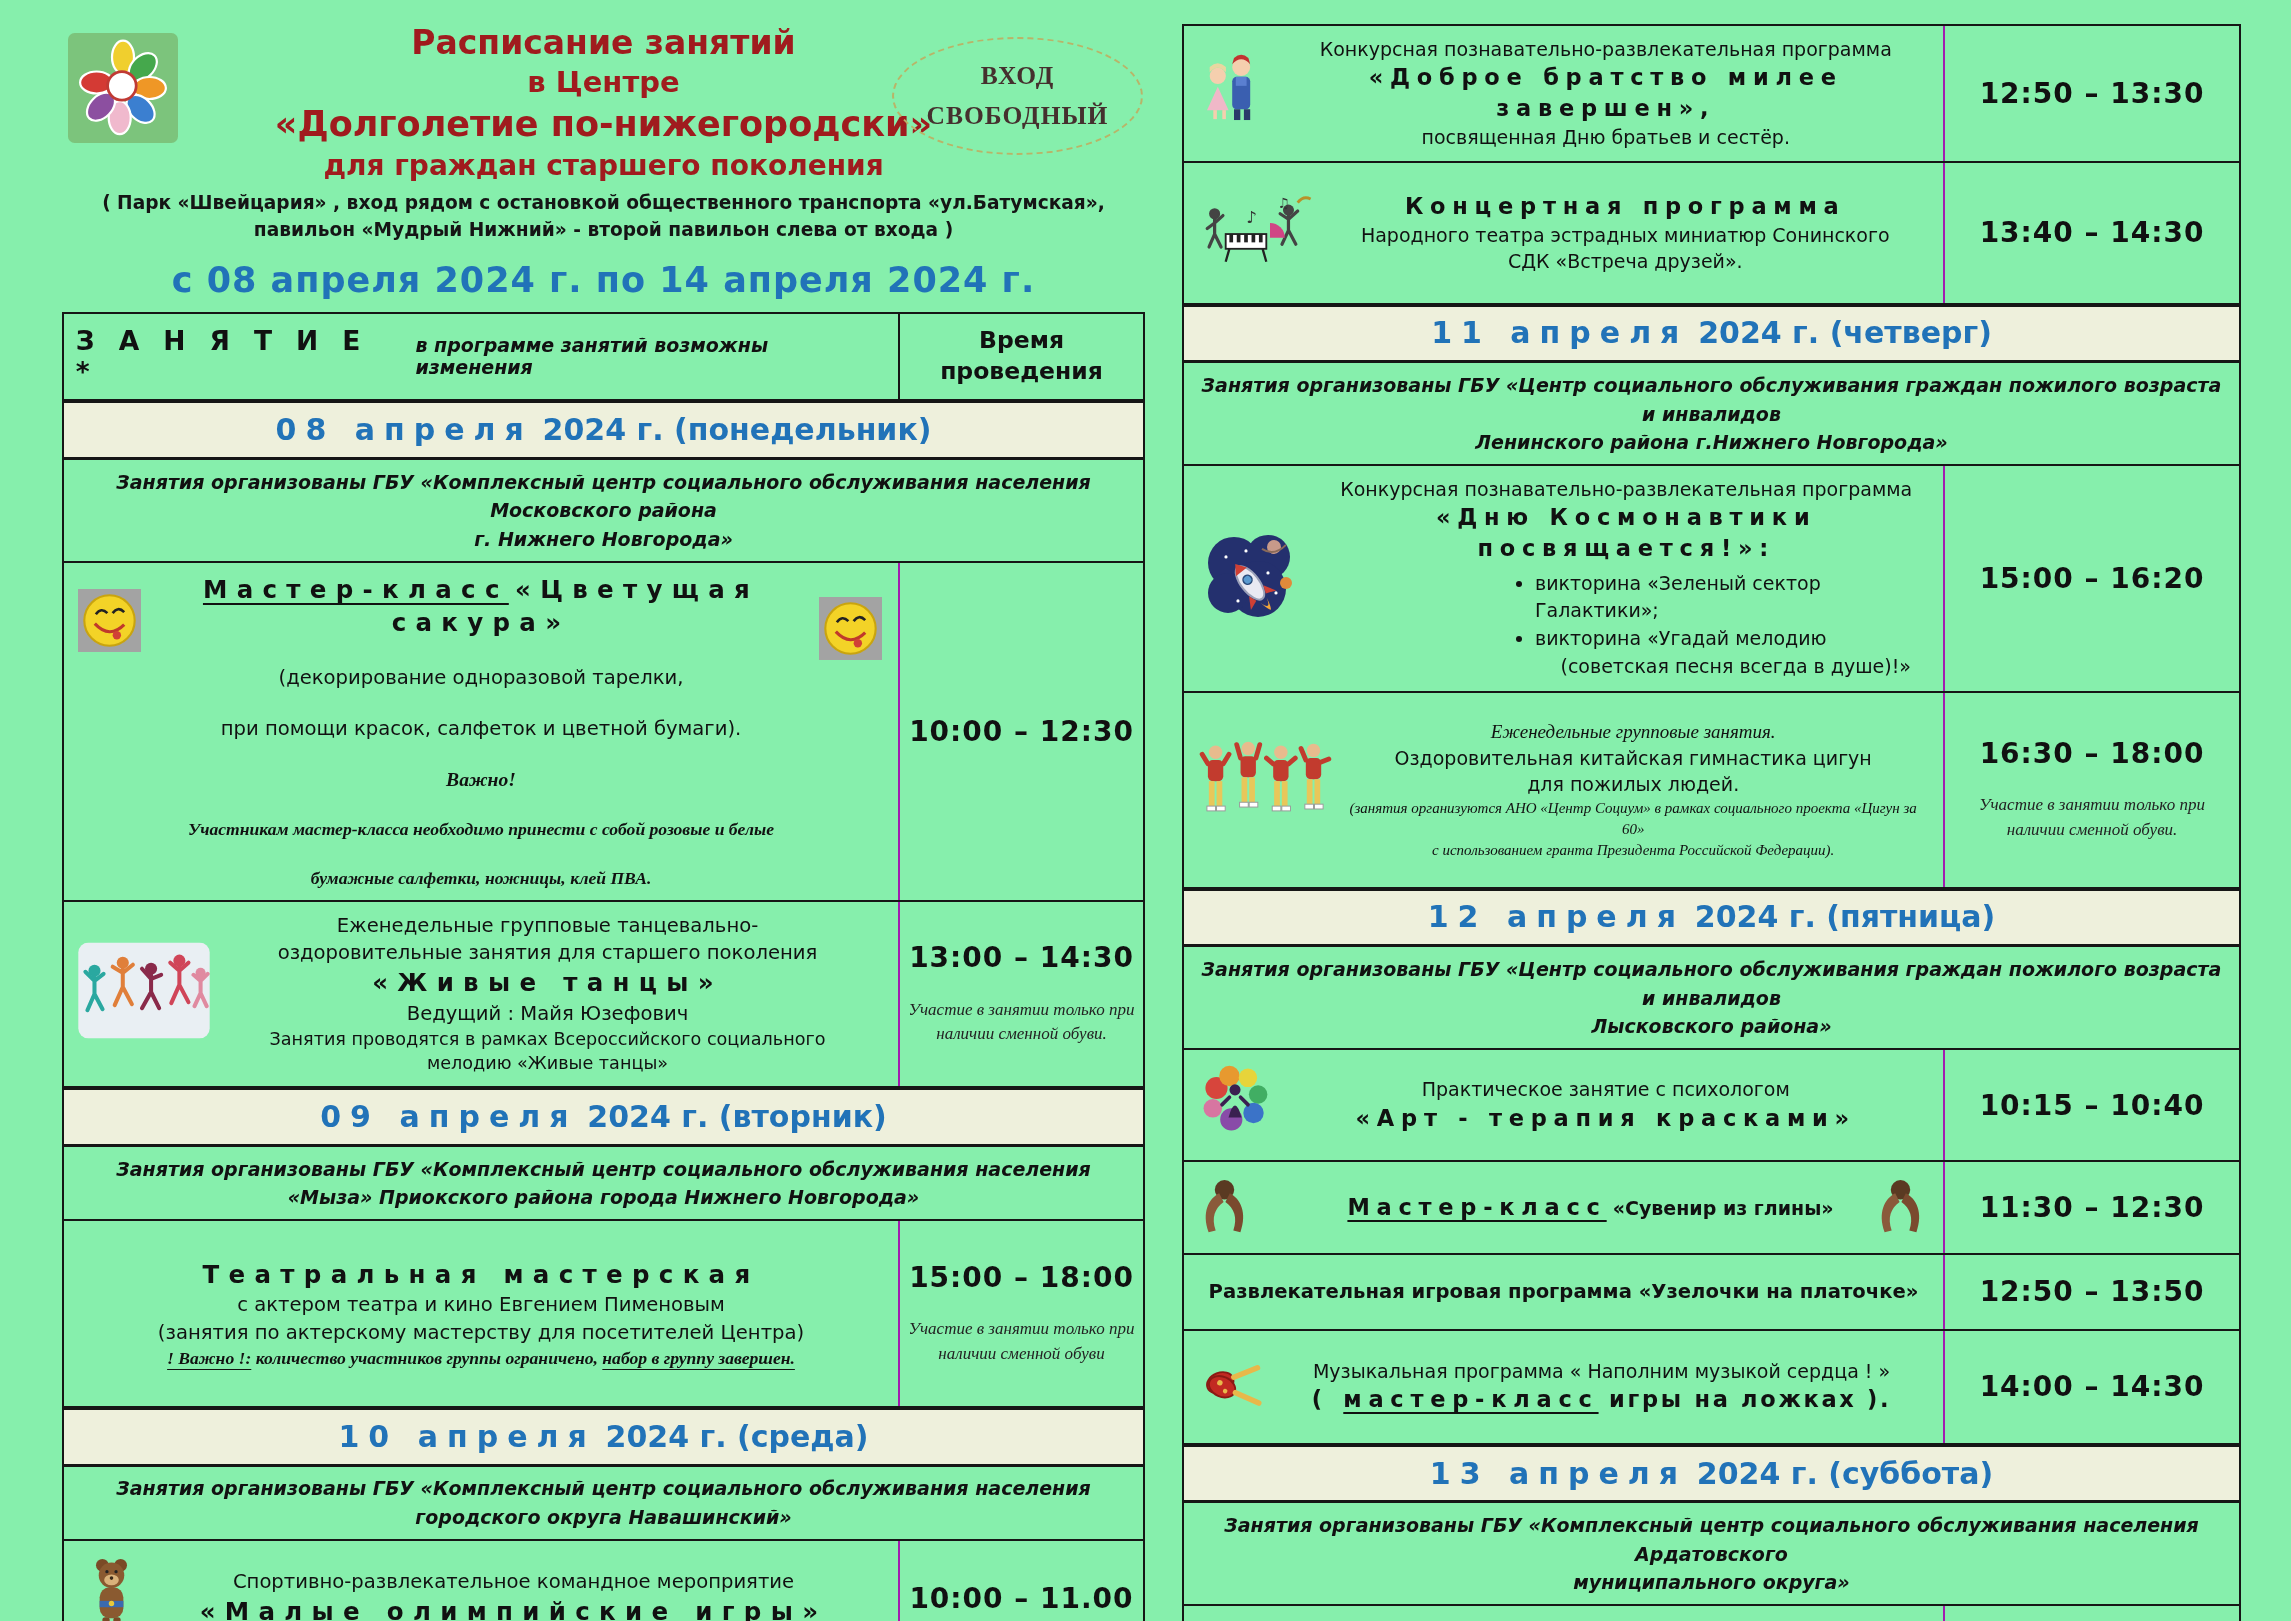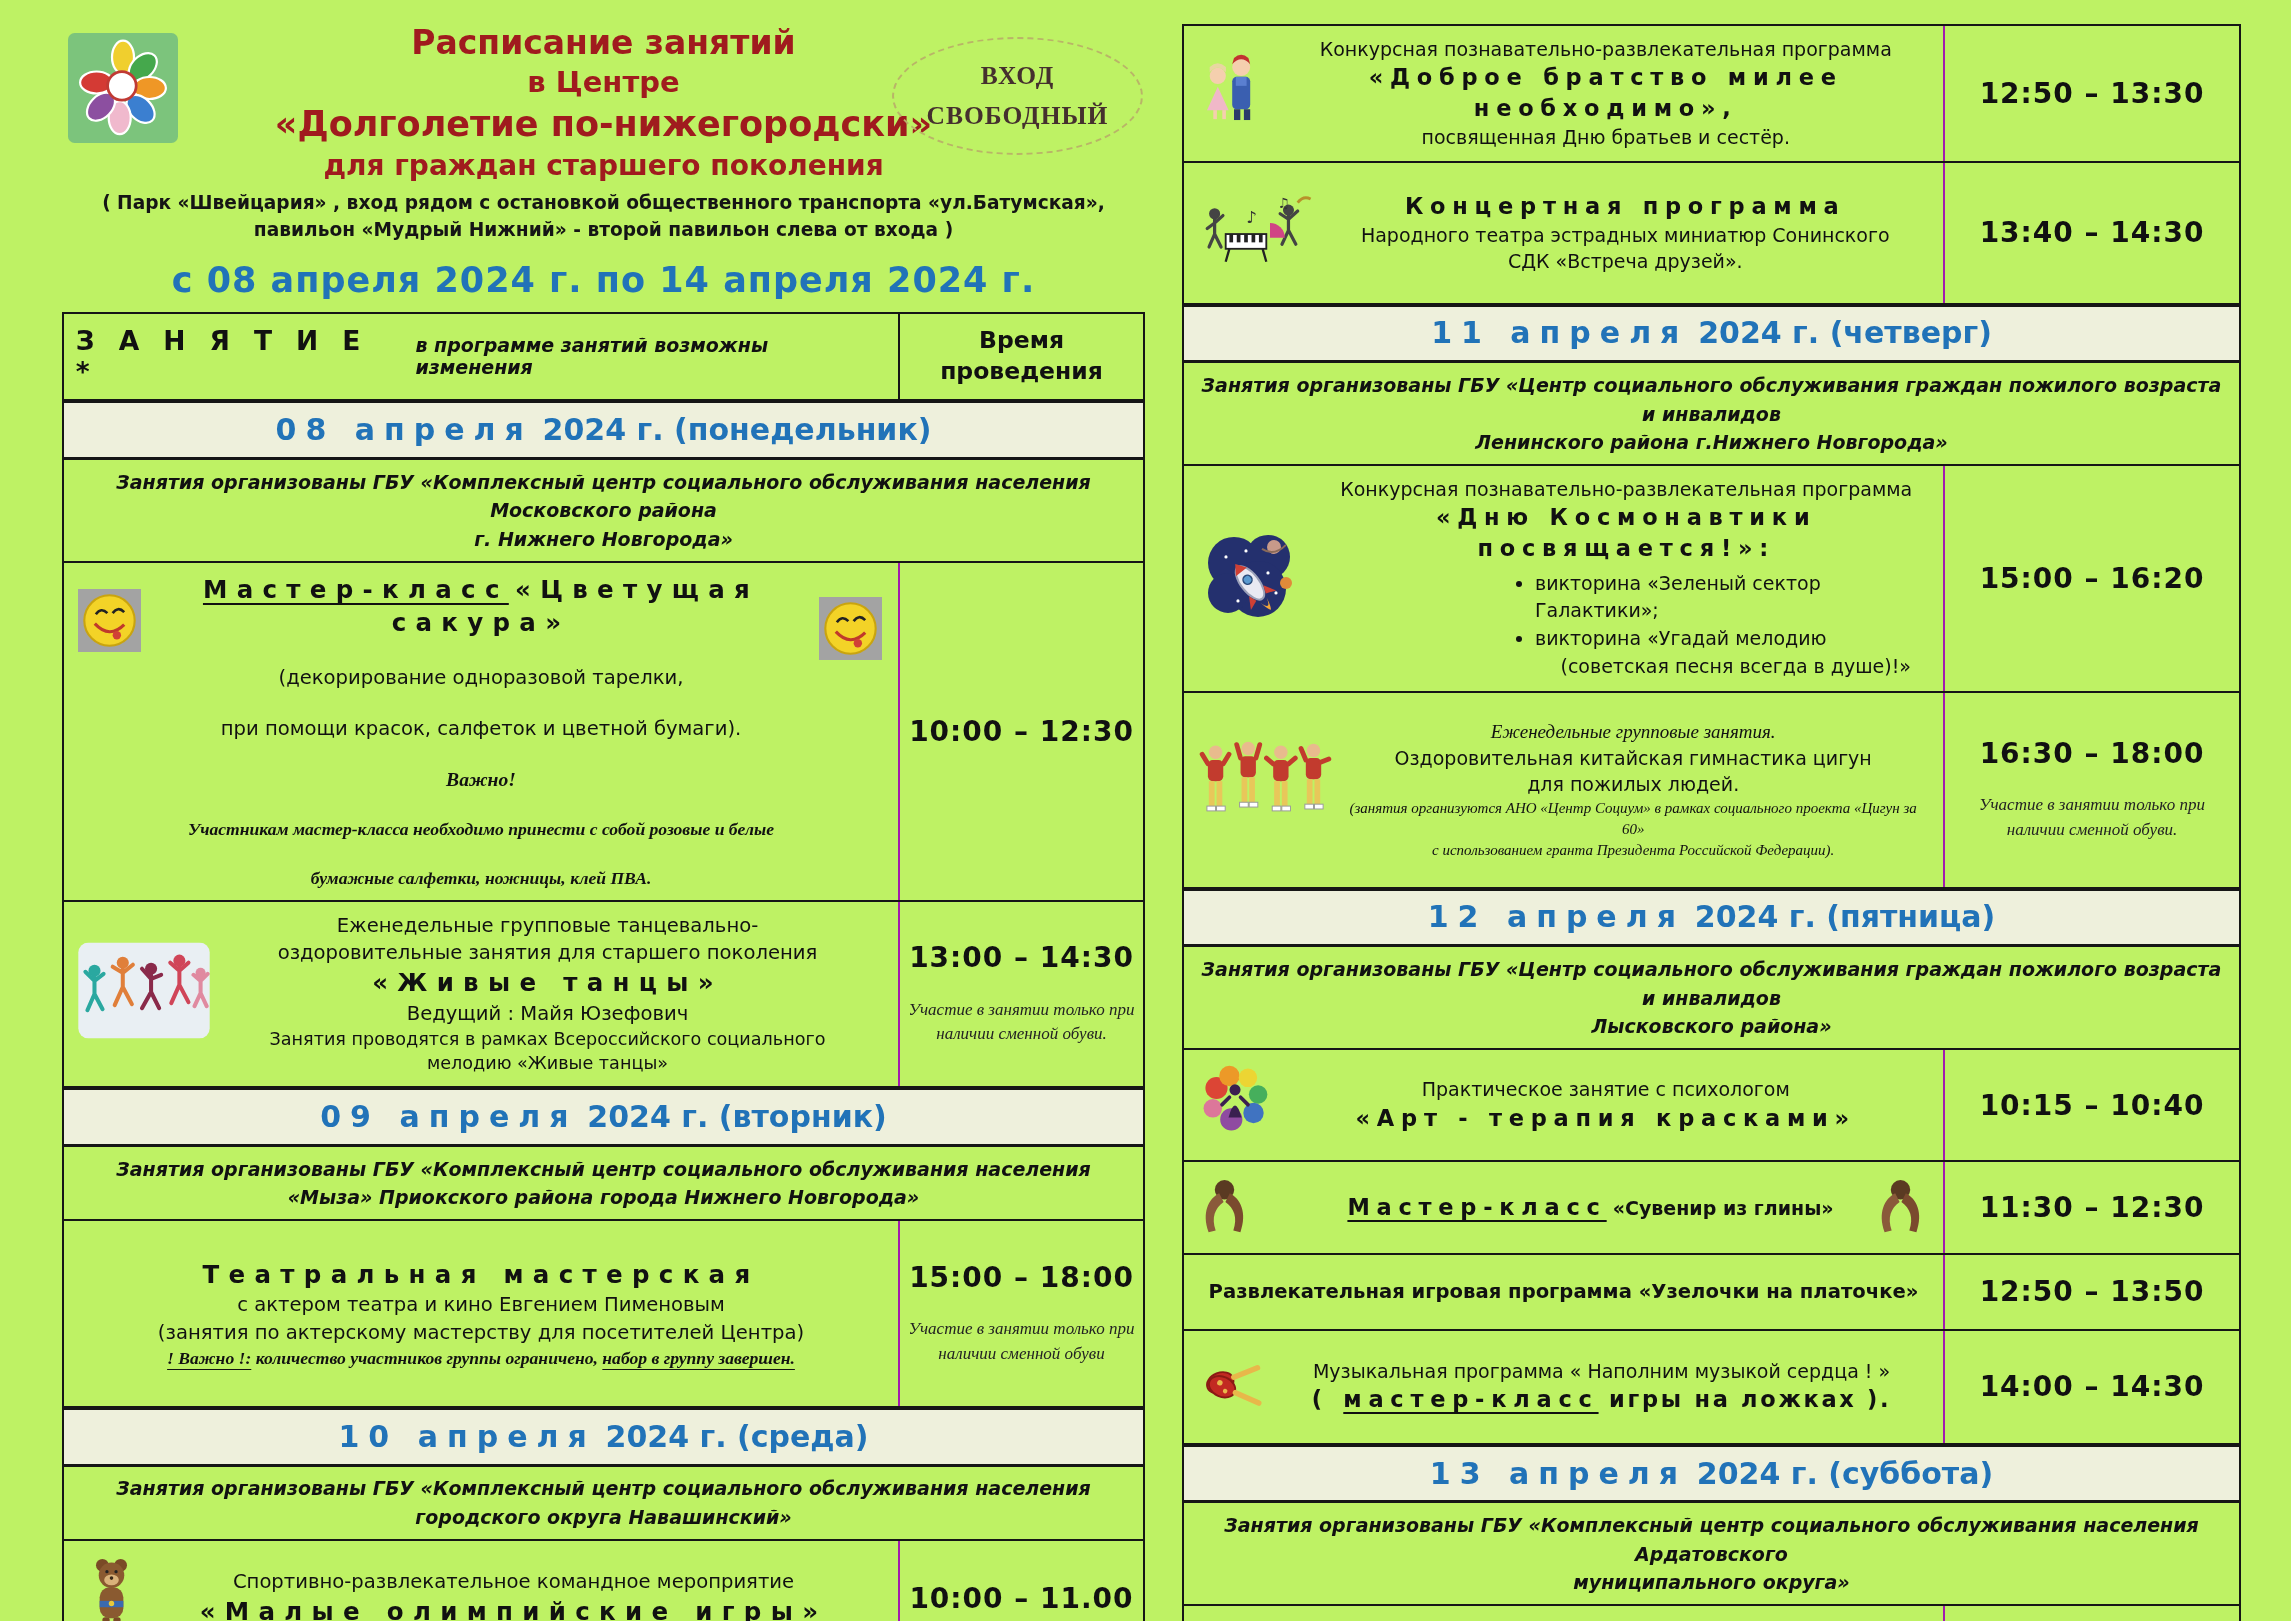--- a/index.html
+++ b/index.html
@@ -1,16 +1,16 @@
 <!DOCTYPE html>
 <html><head>
 <meta charset="utf-8">
 <style>
   html,body{margin:0;padding:0;background:#fff;}
-  .page{position:relative;width:2292px;height:1621px;background:#bef264;overflow:hidden;
+  .page{position:relative;width:2292px;height:1621px;background:#86efac;overflow:hidden;
         font-family:"DejaVu Sans",sans-serif;color:#111;}
   
   .col-left{position:absolute;left:62px;top:15.7px;width:1083px;}
   .col-right{position:absolute;left:1182px;top:23.5px;width:1059px;}
   
   .hdr{position:relative;min-height:290px;}
   .logo{position:absolute;left:5.9px;top:11.8px;width:110px;height:110px;}
   .badge{position:absolute;right:2px;top:15.7px;width:247px;height:114px;
          border:2.9px dashed #b9b468;border-radius:50%;display:flex;flex-direction:column;
          align-items:center;justify-content:center;gap:9.8px;
@@ -276,21 +276,21 @@
                 <rect x="27" y="70" width="4" height="10" fill="#f5cfae"></rect>
               <circle cx="48" cy="22" r="10" fill="#f5cfae"></circle>
                 <path d="M38 19 q10 -11 20 0 l-2 -7 q-8 -7 -16 0 Z" fill="#c23330"></path>
               <rect x="38" y="33" width="20" height="36" rx="5" fill="#3a5fb0"></rect>
                 <rect x="42" y="33" width="12" height="10" fill="#5a7fd0"></rect>
               <rect x="40" y="69" width="7" height="12" fill="#2a3a6a"></rect>
                 <rect x="51" y="69" width="7" height="12" fill="#2a3a6a"></rect>
             </svg>
           </span>
           <div>Конкурсная  познавательно-развлекательная  программа</div>
-          <div class="sp-s">«Доброе  братство  милее  необходимо»,</div>
+          <div class="sp-s">«Доброе  братство  милее  завершен»,</div>
           <div>посвященная Дню  братьев  и  сестёр.</div>
         </div>
         <div class="time">
             <span>12:50 – 13:30</span>
           </div>
       </div>
 
       <div class="row split">
         <div class="act" style="min-height:120px;padding-left:147px;padding-right:23.5px;font-size:19px;">
           <span class="ic ic-l">

